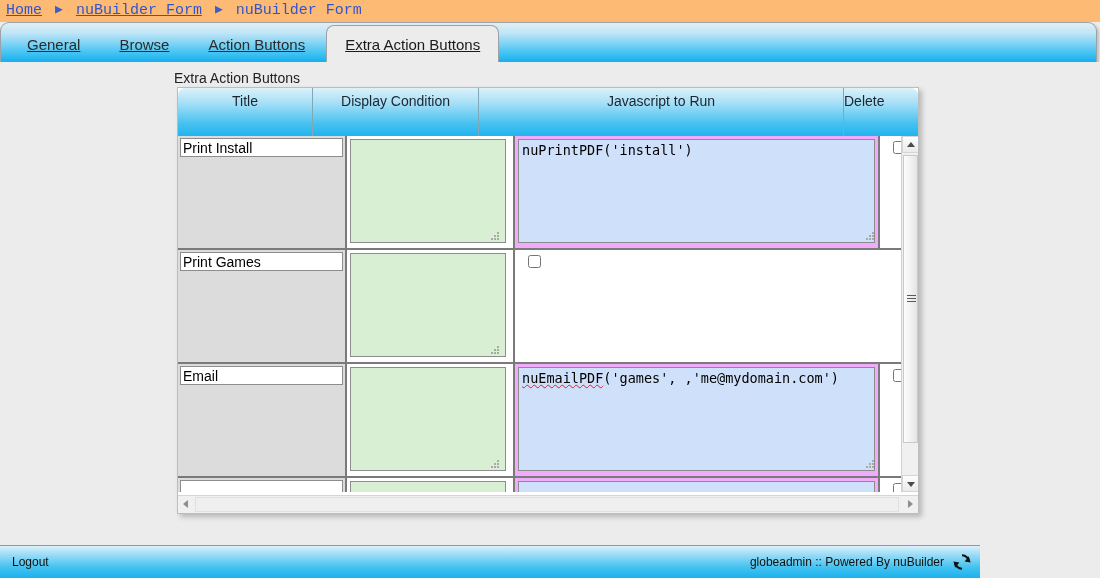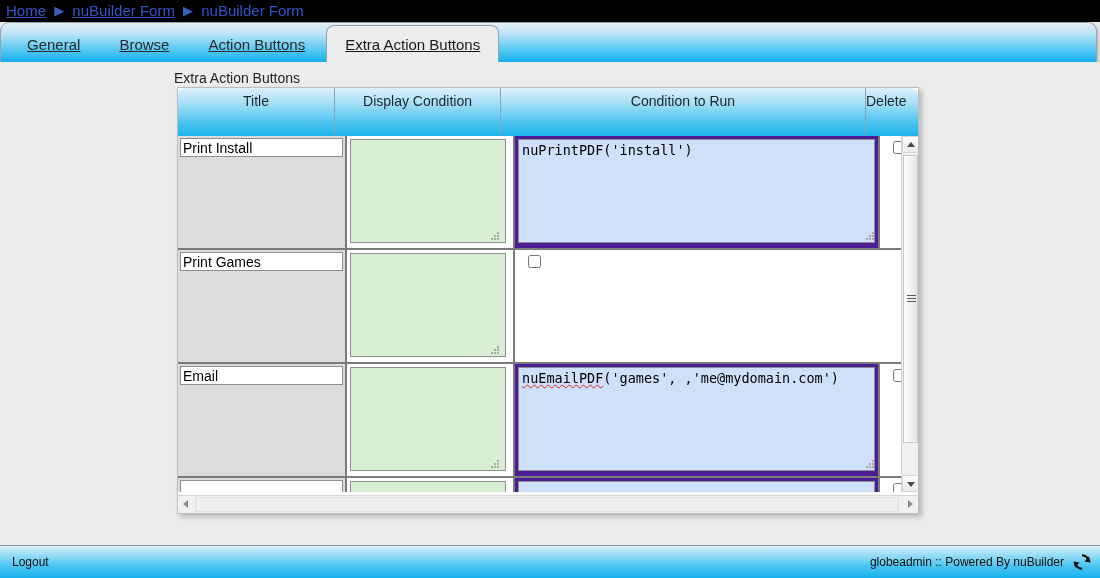--- a/index.html
+++ b/index.html
@@ -8,25 +8,26 @@
     width: 1100px; height: 578px;
     overflow: hidden;
     font-family: "Liberation Sans", sans-serif;
     background: #ececec;
   }
 
   
   #breadcrumb-bar {
     position: absolute; left: 0; top: 0;
     width: 1100px; height: 22px;
-    background: #000000;
+    background: #fdba74;
     padding: 2px 0 0 6px;
     font-size: 15px;
     color: #36c;
     white-space: nowrap;
+    font-family: Liberation Mono, monospace;
   }
   #breadcrumb-bar .crumb-link {
     color: #3355cc;
     text-decoration: underline;
     cursor: pointer;
   }
   #breadcrumb-bar .crumb-current {
     color: #3355cc;
     text-decoration: none;
   }
@@ -105,21 +106,21 @@
   }
   .hcell {
     font-size: 14px;
     color: #1b2630;
     text-align: center;
     padding-top: 5px;
     border-right: 1px solid #7fa8bb;
     overflow: hidden;
   }
   .hcell:last-child { border-right: none; }
-  .h-title { width: 157px; }
+  .h-title { width: 135px; }
   .h-cond  { width: 166px; }
   .h-js    { width: 365px; }
   .h-del   { width: 40px; text-align: right; }
 
   #grid-body {
     position: absolute; left: 0; top: 48px;
     width: 740px; height: 356px;
     background: #fff;
     overflow: hidden;
   }
@@ -161,21 +162,21 @@
     border: 1px solid #8d8d8d;
     resize: none;
     outline: none;
     font-family: "DejaVu Sans Mono", monospace;
     font-size: 13px;
     color: #000;
     padding: 2px;
   }
   .cell-js {
     width: 365px;
-    background: #4c1d95;
+    background: #f0abfc;
     padding: 3px 3px 5px 3px;
     border-left: 2px solid #7a7a7a;
   }
   .js-area {
     width: 357px;
     height: 104px;
     background: #cfe1fa;
     border: 1px solid #8d8d8d;
     resize: none;
     outline: none;
@@ -281,21 +282,21 @@
   #hthumb {
     position: absolute; left: 17px; top: 1px;
     width: 704px; height: 15px;
     background: #efefef;
     border: 1px solid #e0e0e0;
   }
 
   
   #footer {
     position: absolute; left: 0; bottom: 0;
-    width: 1100px; height: 33px;
+    width: 980px; height: 33px;
     background: linear-gradient(to bottom, #daf0fa 0%, #a6e0f7 22%, #46c3f0 65%, #19b2ee 100%);
     border-top: 1px solid #8f9ba1;
   }
   #footer-logout {
     position: absolute; left: 12px; top: 9px;
     font-size: 12px; color: #111;
     cursor: pointer;
   }
   #footer-right {
     position: absolute; right: 36px; top: 9px;
@@ -327,21 +328,21 @@
 
 <div id="content">
 
   <div id="section-label">Extra Action Buttons</div>
 
   <div id="grid-panel">
 
     <div id="grid-header">
       <div class="hcell h-title">Title</div>
       <div class="hcell h-cond">Display Condition</div>
-      <div class="hcell h-js">Condition to Run</div>
+      <div class="hcell h-js">Javascript to Run</div>
       <div class="hcell h-del">Delete</div>
     </div>
 
     <div id="grid-body">
 
       <div class="grid-row">
         <div class="cell-title">
           <input class="title-input" type="text" value="Print Install" style="">
         </div>
         <div class="cell-cond">

